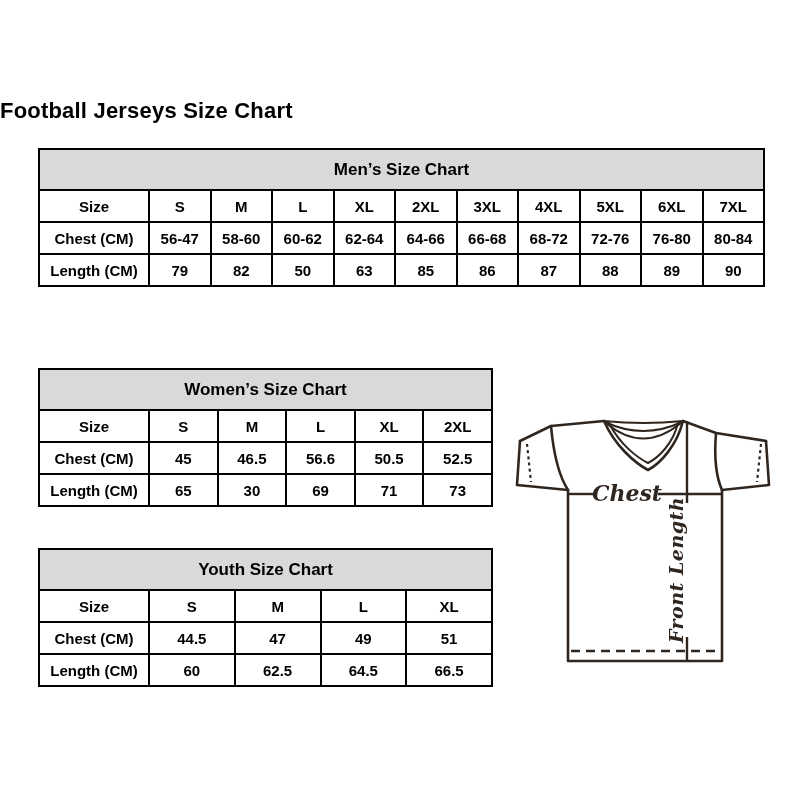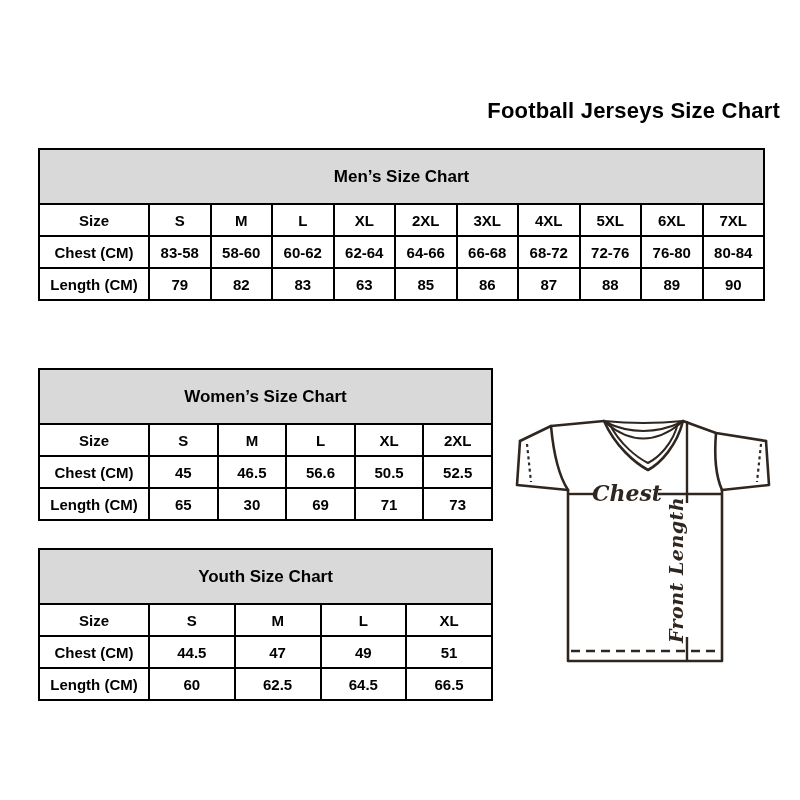--- a/index.html
+++ b/index.html
@@ -6,36 +6,36 @@
     --header-bg:#d9d9d9;
     --border:#000000;
     --jersey:#2f2620;
   }
   *{margin:0;padding:0;box-sizing:border-box;}
   html,body{width:800px;height:800px;background:#ffffff;
     font-family:"Liberation Sans",sans-serif;color:#000;}
   .stage{position:relative;width:800px;height:800px;overflow:hidden;}
 
   .page-title{
-    position:absolute;top:98px;left:0;width:780px;text-align:right;
+    position:absolute;top:98px;left:0;width:780px;text-align:left;
     font-size:22px;font-weight:bold;letter-spacing:.2px;
   }
 
   table.size-table{
     position:absolute;border-collapse:collapse;table-layout:fixed;
     background:#fff;
   }
   table.size-table td{
     border:2px solid var(--border);
     text-align:center;vertical-align:middle;
     font-weight:bold;font-size:15px;
     padding:0 2px;overflow:hidden;white-space:nowrap;
   }
   table.size-table tr{height:32px;}
-  table.size-table thead tr{height:55px;}
+  table.size-table thead tr{height:41px;}
   table.size-table td.tbl-title{
     background:var(--header-bg);font-size:17px;
   }
   #men-table{left:38px;top:148px;width:727px;}
   #women-table{left:38px;top:368px;width:455px;}
   #youth-table{left:38px;top:548px;width:455px;padding-left:32px;}
 
   .jersey-wrap{position:absolute;left:511px;top:410px;width:280px;height:262px;}
   .jersey-wrap svg{display:block;width:280px;height:262px;}
   .jersey-stroke{fill:none;stroke:var(--jersey);stroke-width:2.6;
@@ -79,36 +79,36 @@
           <td>XL</td>
           <td>2XL</td>
           <td>3XL</td>
           <td>4XL</td>
           <td>5XL</td>
           <td>6XL</td>
           <td>7XL</td>
         </tr>
         <tr>
           <td>Chest (CM)</td>
-          <td>83-58</td>
+          <td>56-47</td>
           <td>58-60</td>
           <td>60-62</td>
           <td>62-64</td>
           <td>64-66</td>
           <td>66-68</td>
           <td>68-72</td>
           <td>72-76</td>
           <td>76-80</td>
           <td>80-84</td>
         </tr>
         <tr>
           <td>Length (CM)</td>
           <td>79</td>
           <td>82</td>
-          <td>83</td>
+          <td>50</td>
           <td>63</td>
           <td>85</td>
           <td>86</td>
           <td>87</td>
           <td>88</td>
           <td>89</td>
           <td>90</td>
         </tr>
       </tbody>
   </table>

